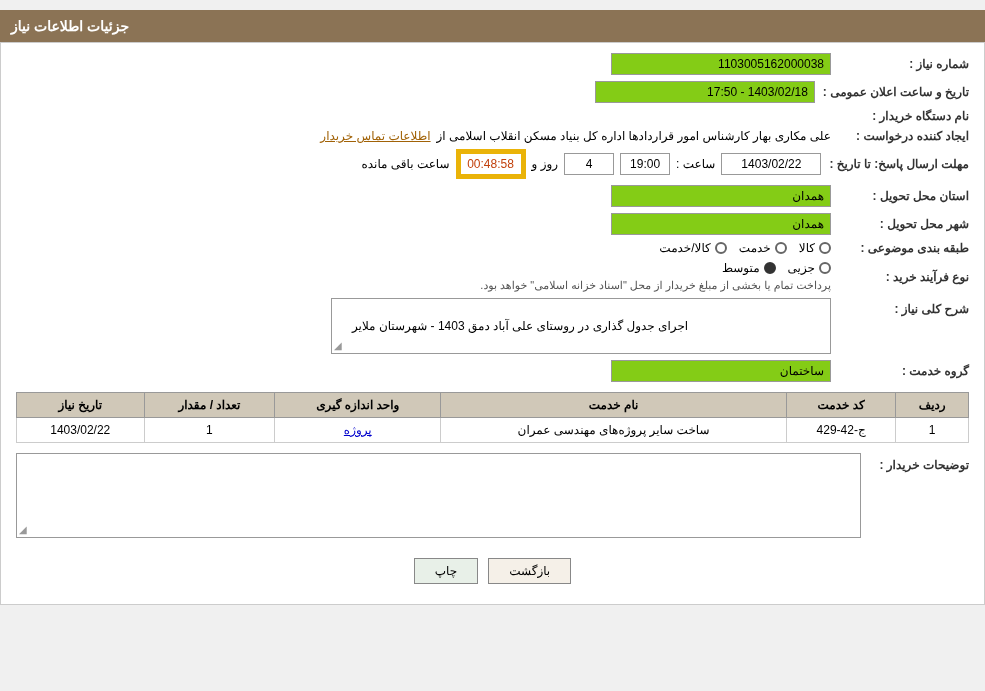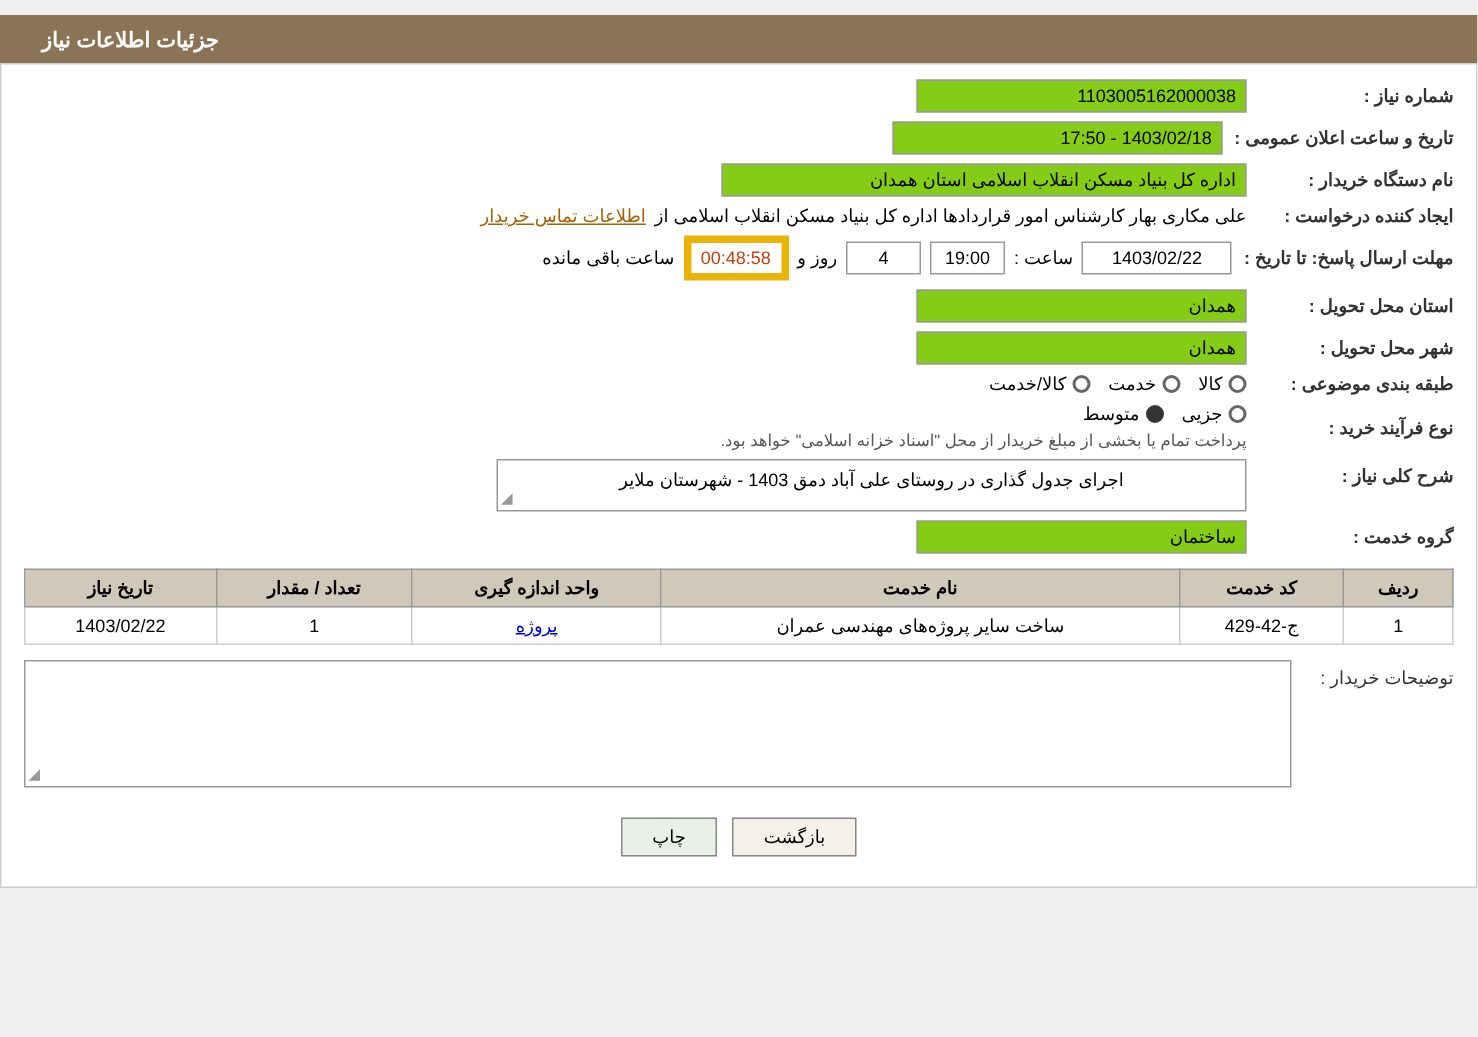--- a/index.html
+++ b/index.html
@@ -11,21 +11,21 @@
     }
     .page-wrapper {
       max-width: 985px;
       margin: 10px auto;
       background: #fff;
     }
     .header-bar {
       background: #8B7355;
       color: #fff;
       text-align: left;
-      padding: 8px 28px;
+      padding: 8px 11px;
       font-size: 14px;
       font-weight: bold;
     }
     .content {
       padding: 10px 15px;
       border: 1px solid #ccc;
     }
     .row {
       display: flex;
       align-items: center;
@@ -109,24 +109,24 @@
       padding: 6px 10px;
       font-weight: bold;
       font-size: 13px;
       color: #333;
       margin-bottom: 8px;
       text-align: right;
       border: 1px solid #ccc;
     }
     .description-box {
       border: 1px solid #999;
-      padding: 6px;
+      padding: 20px;
       background: #fff;
       min-width: 500px;
-      text-align: center;
+      text-align: left;
       min-height: 35px;
     }
     .service-group-row {
       display: flex;
       align-items: center;
       margin-bottom: 10px;
     }
     table {
       width: 100%;
       border-collapse: collapse;
@@ -164,21 +164,21 @@
       color: #999;
       font-size: 10px;
     }
     .buyer-row {
       display: flex;
       align-items: flex-start;
       margin-bottom: 10px;
     }
     .buyer-label {
       color: #333;
-      font-weight: normal;
+      font-weight: bold;
       white-space: nowrap;
       margin-left: 8px;
       min-width: 100px;
       text-align: right;
       padding-top: 5px;
     }
     .buttons-row {
       display: flex;
       justify-content: center;
       gap: 10px;
@@ -219,21 +219,20 @@
       <div class="value-box medium">1103005162000038</div>
     </div>
 
     <div class="row">
       <span class="label">تاریخ و ساعت اعلان عمومی :</span>
       <div class="value-box medium">1403/02/18 - 17:50</div>
     </div>
 
     <div class="row">
       <span class="label">نام دستگاه خریدار :</span>
-      <div class="value-box wide">اداره کل بنیاد مسکن انقلاب اسلامی استان همدان</div>
     </div>
 
     <div class="row">
       <span class="label">ایجاد کننده درخواست :</span>
       <div style="display:flex; align-items:center; gap:6px; flex-wrap:wrap;">
         <span>علی مکاری بهار کارشناس امور قراردادها اداره کل بنیاد مسکن انقلاب اسلامی از</span>
         <span class="link-blue">اطلاعات تماس خریدار</span>
       </div>
     </div>
 

